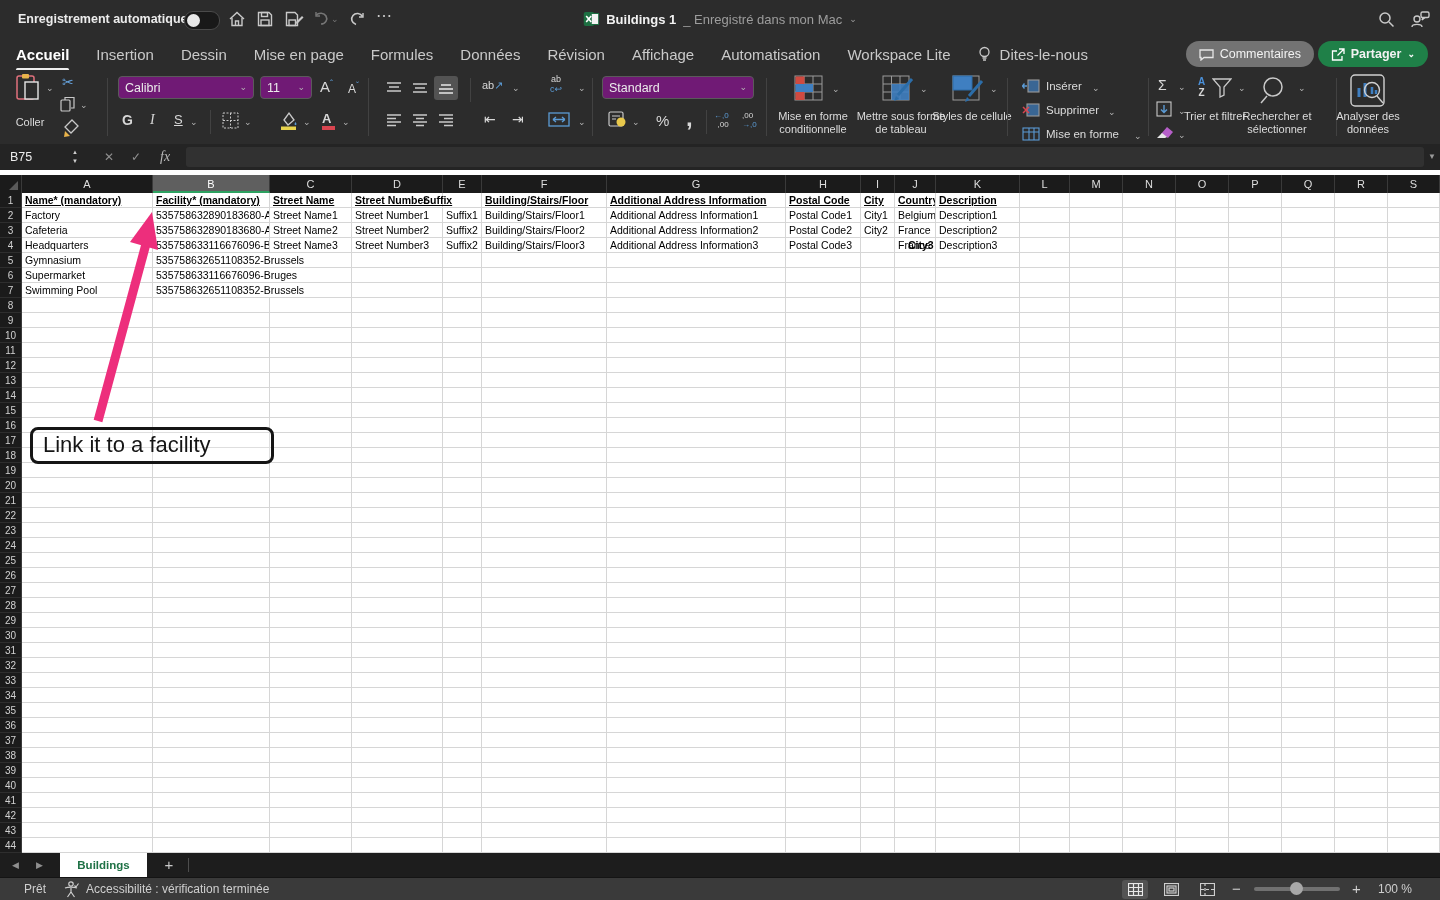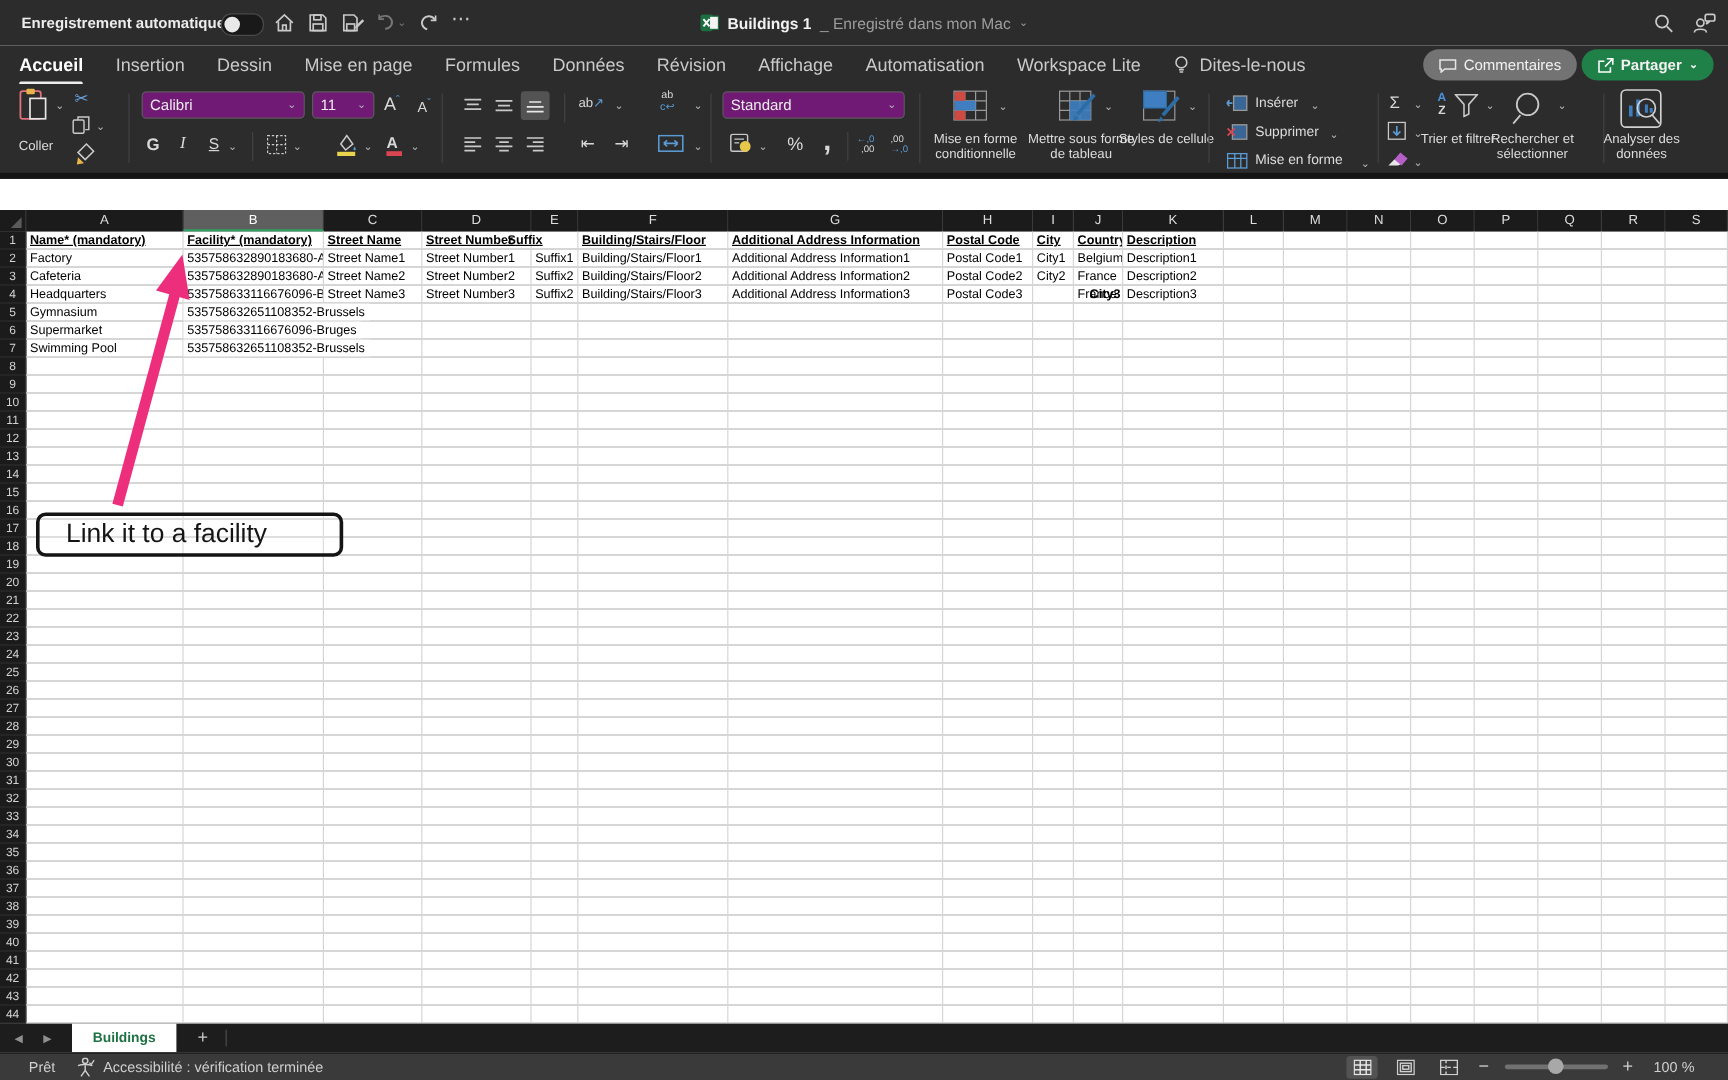--- a/index.html
+++ b/index.html
@@ -50,21 +50,21 @@
   #colhdrs{position:absolute;left:0;top:0;width:1440px;height:18px;background:#1b1b1b;}
   .ch{position:absolute;top:0;height:18px;line-height:18px;text-align:center;color:#dedede;font-size:11px;border-right:1px solid #3a3a3a;box-sizing:border-box;background:#1b1b1b;}
   .ch.selcol{background:#5f5f5f;border-bottom:2px solid #2da160;color:#fff;}
   #rowhdrs{position:absolute;left:0;top:18px;width:22px;height:660px;background:#1b1b1b;border-right:1px solid #3a3a3a;box-sizing:border-box;}
   .rh{position:absolute;left:0;width:21px;height:15px;line-height:15px;text-align:center;color:#d2d2d2;font-size:10px;border-bottom:1px solid #2e2e2e;box-sizing:border-box;}
   #cells{position:absolute;left:22px;top:18px;width:1418px;height:660px;}
   .cell{position:absolute;height:15px;line-height:15px;font-size:10.5px;color:#000;white-space:nowrap;overflow:hidden;padding-left:3px;box-sizing:border-box;}
   .cell.h{font-weight:bold;text-decoration:underline;}
   .cell.spill{overflow:visible;background:#fff;height:14px;line-height:14px;padding-right:4px;z-index:2;width:auto;}
   
-  #ann-box{position:absolute;left:30px;top:427px;width:228px;height:31px;border:3px solid #151515;border-radius:8px;background:rgba(255,255,255,0.2);font-size:22px;line-height:30px;padding-left:22px;color:#151515;z-index:5;white-space:nowrap;}
+  #ann-box{position:absolute;left:30px;top:427px;width:228px;height:31px;border:3px solid #151515;border-radius:8px;background:rgba(255,255,255,0.2);font-size:22px;line-height:30px;padding-left:10px;color:#151515;z-index:5;white-space:nowrap;}
   #arrow-svg{position:absolute;left:0;top:0;width:1440px;height:900px;pointer-events:none;z-index:6;}
   
   #sheettabs{position:absolute;left:0;top:853px;width:1440px;height:24px;background:#1d1d1d;}
   .navarr{position:absolute;top:0;height:24px;line-height:24px;font-size:9px;color:#8f8f8f;}
   #active-tab{position:absolute;left:60px;top:0;width:87px;height:24px;background:#fff;text-align:center;line-height:24px;font-size:11.5px;font-weight:bold;color:#1e7145;}
   #add-sheet{position:absolute;left:158px;top:0;width:22px;height:24px;line-height:23px;text-align:center;font-size:15px;color:#c9c9c9;}
   #tab-sep{position:absolute;left:188px;top:5px;width:1px;height:14px;background:#4d4d4d;}
   
   #statusbar{position:absolute;left:0;top:877px;width:1440px;height:23px;background:#3a3a3a;border-top:1px solid #141414;box-sizing:border-box;}
   .sbtext{position:absolute;top:0;height:22px;line-height:22px;font-size:12px;color:#cfcfcf;white-space:nowrap;}
@@ -403,20 +403,32 @@
           <rect x="1" y="1" width="33" height="31" rx="4"></rect>
           <path d="M9 23 V14 M15 23 V9" stroke="#3f7fc1" stroke-width="3"></path>
           <circle cx="22" cy="16" r="7.5" stroke="#d0d0d0"></circle>
           <path d="M27 22 L33 29"></path>
           <path d="M22 20 V13 M26 20 V16" stroke="#3f7fc1" stroke-width="2.5"></path>
         </svg>
     </span>
     <div class="rlabel" style="left:1332px;top:40px;width:72px">Analyser des données</div>
   </div>
 
+  <div id="formulabar">
+    <div id="namebox"><span>B75</span></div>
+    <span id="stepper">
+        <span>▲</span>
+        <span>▼</span>
+      </span>
+    <span class="fbico" style="left:104px">✕</span>
+    <span class="fbico" style="left:131px">✓</span>
+    <span class="fbico" style="left:160px;font-style:italic;font-family:'Liberation Serif',serif;font-size:14px;color:#b9b9b9">fx</span>
+    <div id="formula-input"><span></span></div>
+    <span id="fb-dd">▼</span>
+  </div>
 
   <div id="grid">
     <div id="colhdrs">
         <div class="ch" style="left: 22px; width: 131px;">A</div>
         <div class="ch selcol" style="left: 153px; width: 117px;">B</div>
         <div class="ch" style="left: 270px; width: 82px;">C</div>
         <div class="ch" style="left: 352px; width: 91px;">D</div>
         <div class="ch" style="left: 443px; width: 39px;">E</div>
         <div class="ch" style="left: 482px; width: 125px;">F</div>
         <div class="ch" style="left: 607px; width: 179px;">G</div>

